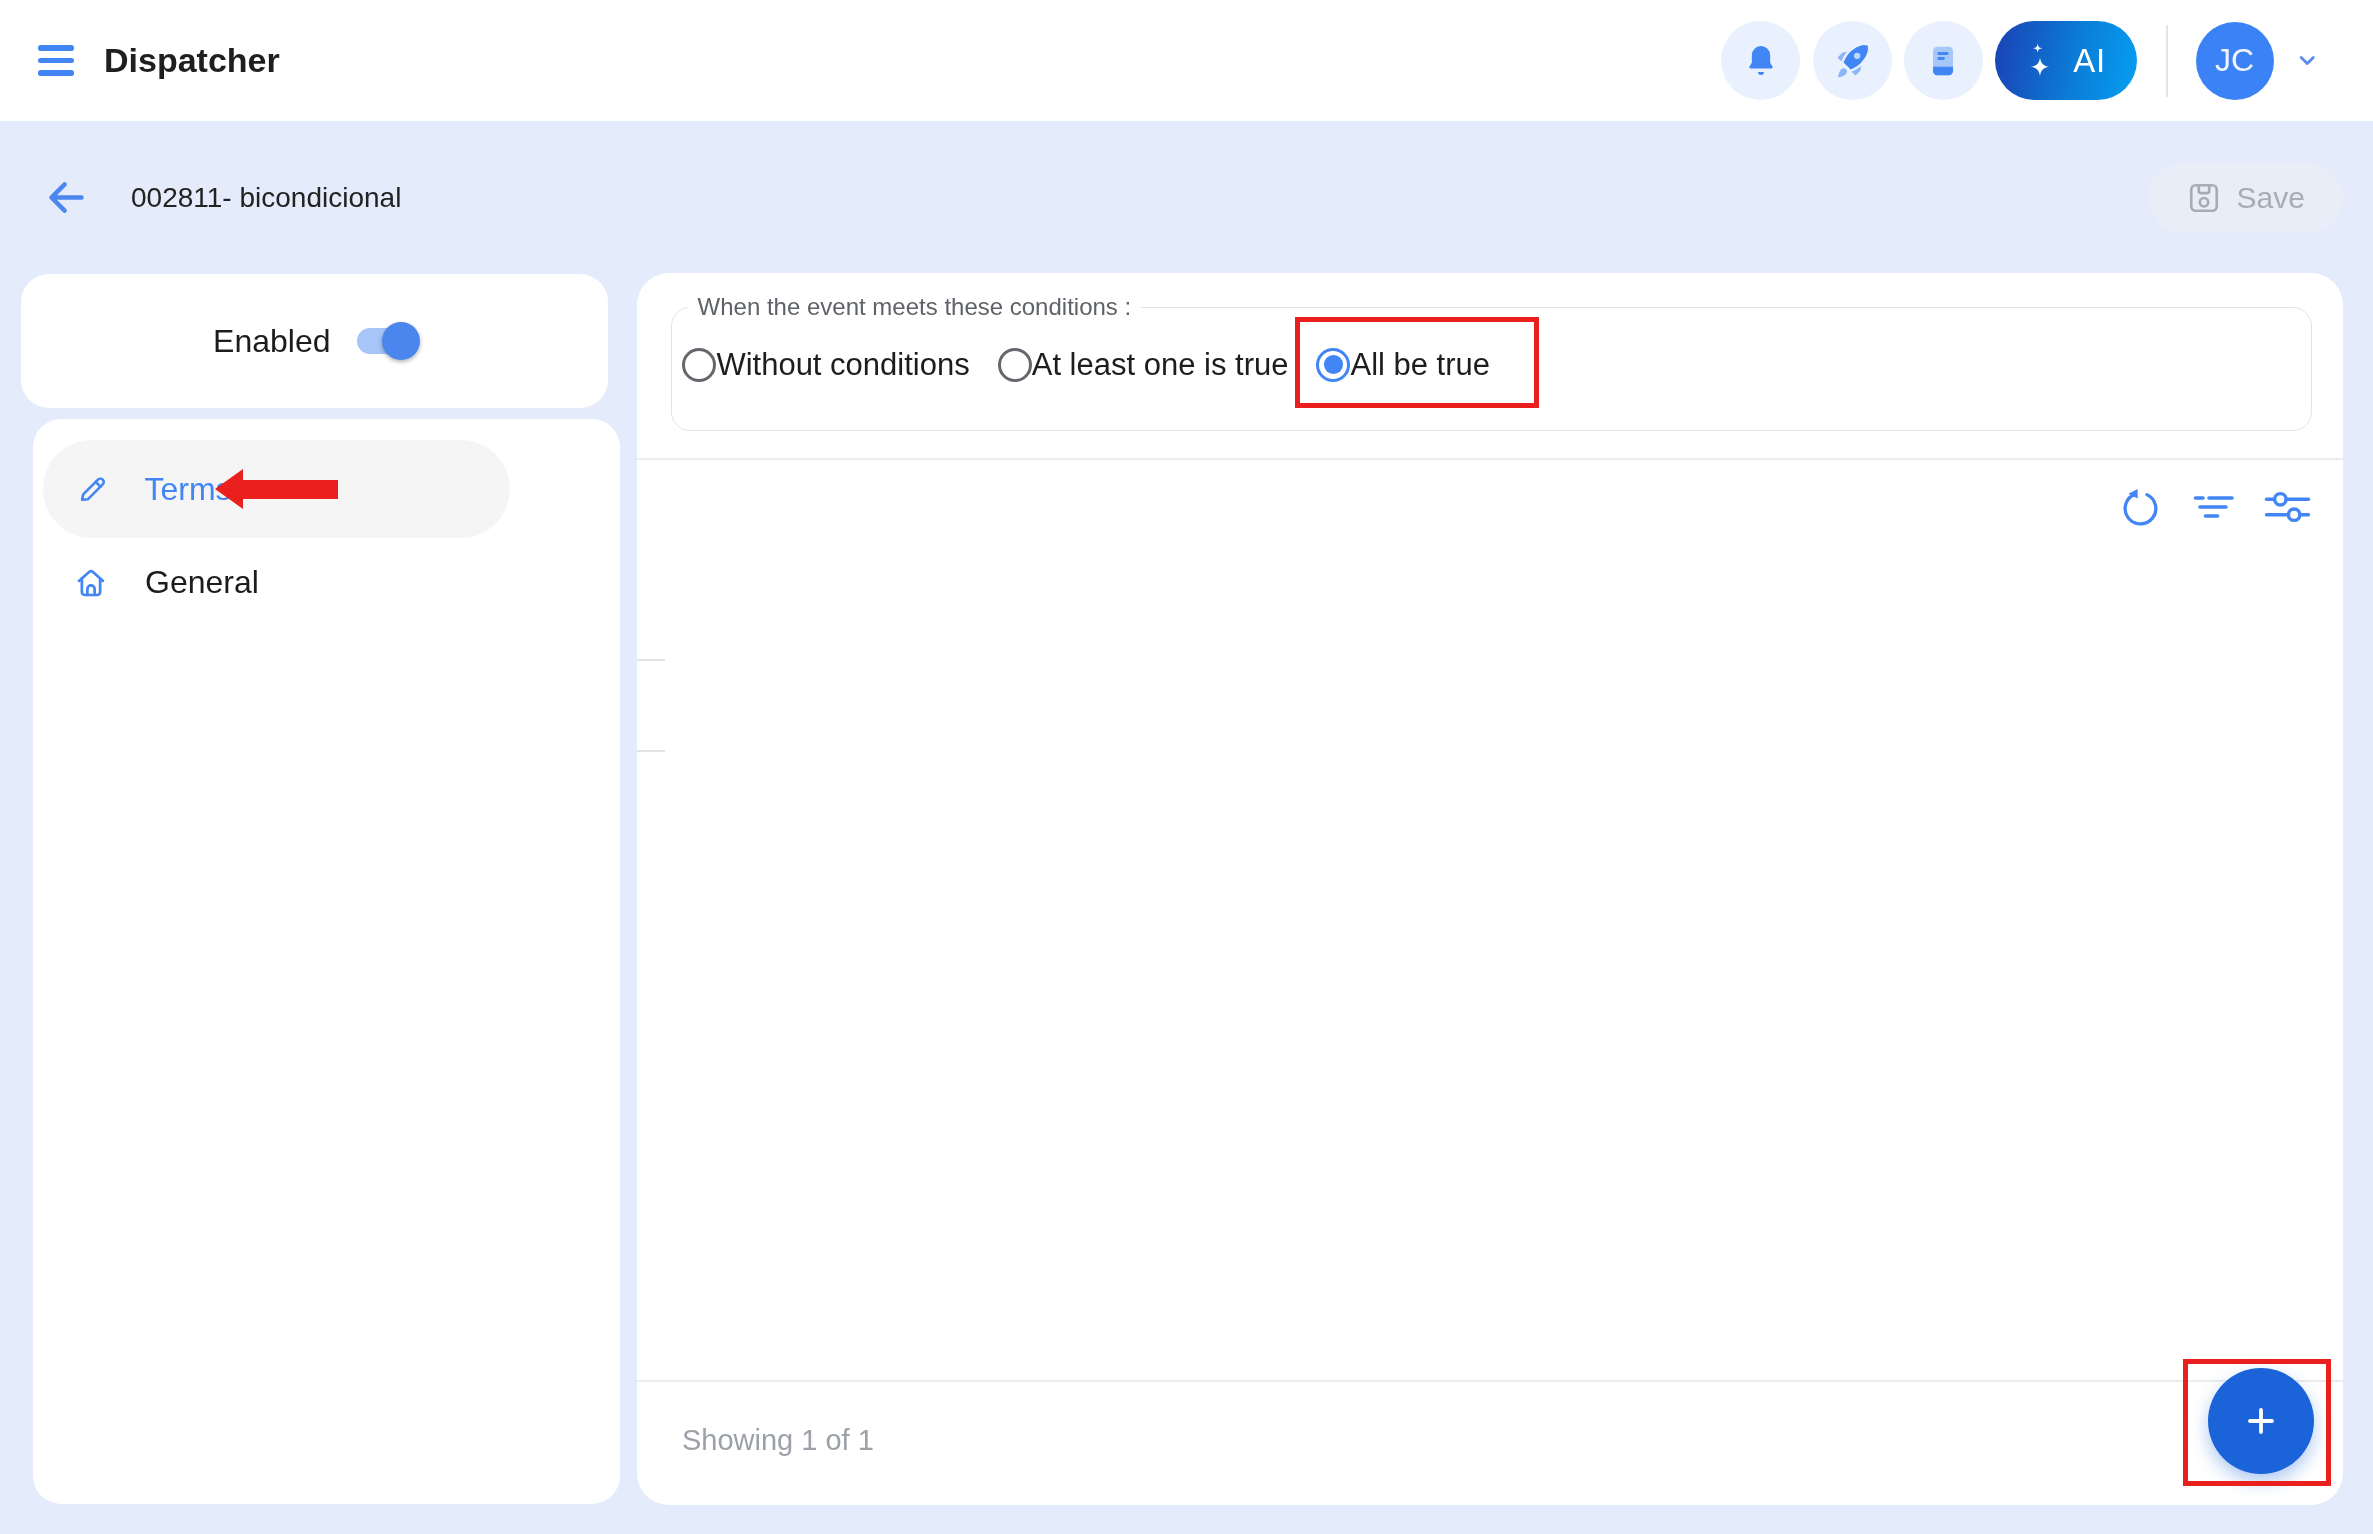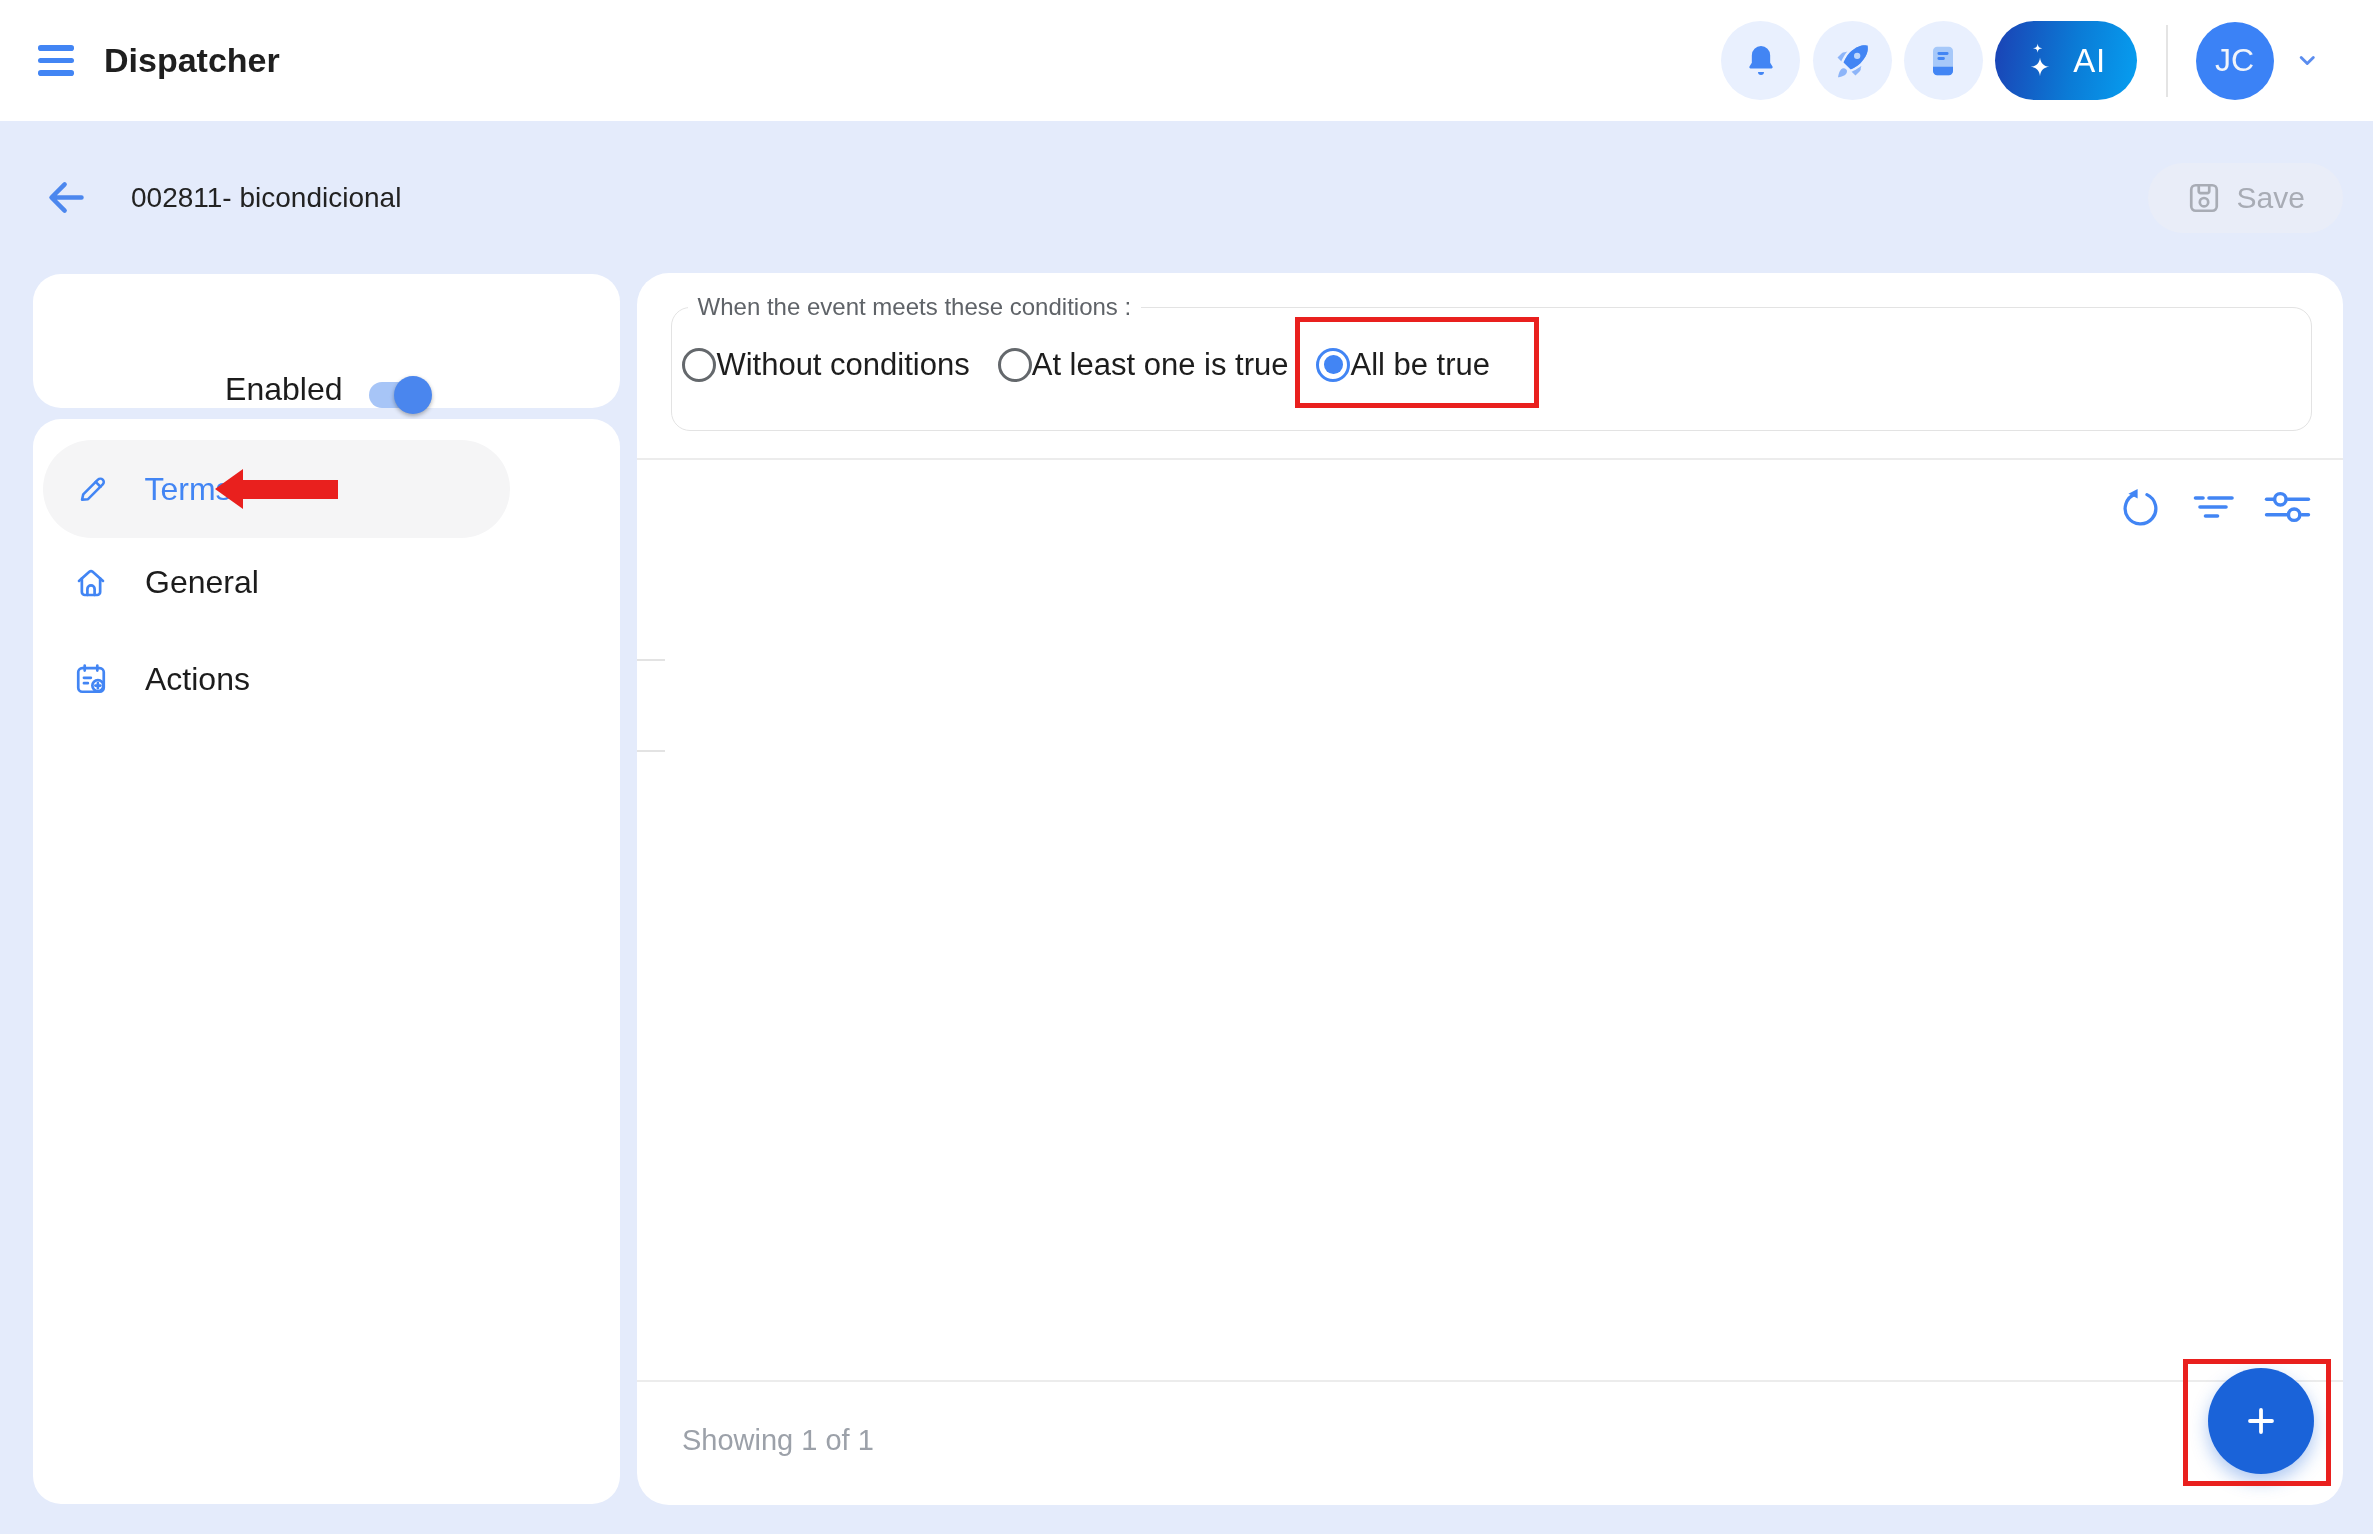--- a/index.html
+++ b/index.html
@@ -47,22 +47,22 @@
   .back-btn { background:none; border:none; padding:0; cursor:pointer; display:flex; }
   .crumb-title { margin-left:42px; font-size:28px; font-weight:500; color:#222; }
   .save-btn {
     margin-left:auto; height:70px; border-radius:35px; border:none;
     background:#E9EDF8; color:#A8ACB5; font-size:30px; font-family:inherit;
     display:flex; align-items:center; gap:15px; padding:0 38px; cursor:default;
   }
 
   
   .card { position:absolute; background:#fff; border-radius:28px; }
-  .enabled-card { left:33px; top:274px; width:587px; height:134px;
-    display:flex; align-items:flex-end; justify-content:center; gap:26.5px; }
+  .enabled-card { left:21px; top:274px; width:587px; height:134px;
+    display:flex; align-items:center; justify-content:center; gap:26.5px; }
   .enabled-label { font-size:32px; color:#1c1c1c; }
   .switch { position:relative; width:59px; height:26.5px; border-radius:13.2px; background:#A7C5F7; cursor:pointer; }
   .switch .thumb { position:absolute; right:-3.8px; top:-5.7px; width:38px; height:38px; border-radius:50%;
     background:#4A86EE; box-shadow:0 1.9px 4.7px rgba(0,0,0,.3); }
 
   .nav-card { left:33px; top:419px; width:587px; height:1085px; padding-top:21px; }
   .nav-item { height:89px; display:flex; align-items:center; padding-left:40px; gap:36px; cursor:pointer; }
   .nav-item .lbl { font-size:32px; color:#1c1c1c; }
   .nav-item.active {
     position:relative; margin-left:9.5px; width:467px; height:98px; border-radius:49px;
@@ -229,32 +229,20 @@
       <span style="display:flex">
         <svg width="36" height="36" viewBox="0 0 24 24" fill="none" stroke="#4285F4" stroke-width="1.8" stroke-linecap="round" stroke-linejoin="round">
           <path d="M4 10.6 10.9 4.5a1.7 1.7 0 0 1 2.2 0L20 10.6"></path>
           <path d="M5.9 9v9a2 2 0 0 0 2 2h8.2a2 2 0 0 0 2-2V9"></path>
           <path d="M9.6 20v-4a2.4 2.4 0 0 1 4.8 0v4"></path>
         </svg>
       </span>
       <span class="lbl">General</span>
     </div>
 
-    <div class="nav-item" style="margin-top:7.6px">
-      <span style="display:flex">
-        <svg width="36" height="36" viewBox="0 0 24 24" fill="none" stroke="#4285F4" stroke-width="1.8" stroke-linecap="round" stroke-linejoin="round">
-          <rect x="3.5" y="4.8" width="17" height="15.7" rx="2.6"></rect>
-          <path d="M7.8 3v3.4M16.2 3v3.4"></path>
-          <path d="M7.3 11.2h4.6M7.3 14.8h2.6"></path>
-          <circle cx="16.6" cy="16.4" r="3.7" fill="#ffffff"></circle>
-          <path d="M16.6 14.7v3.4M14.9 16.4h3.4"></path>
-        </svg>
-      </span>
-      <span class="lbl">Actions</span>
-    </div>
   </div>
 
   <div class="card main-card">
 
     <fieldset class="cond-fieldset">
       <legend>When the event meets these conditions :</legend>
       <div class="radio-row">
         <div class="option">
           <span class="radio"></span>
           <span class="olbl">Without conditions</span>

